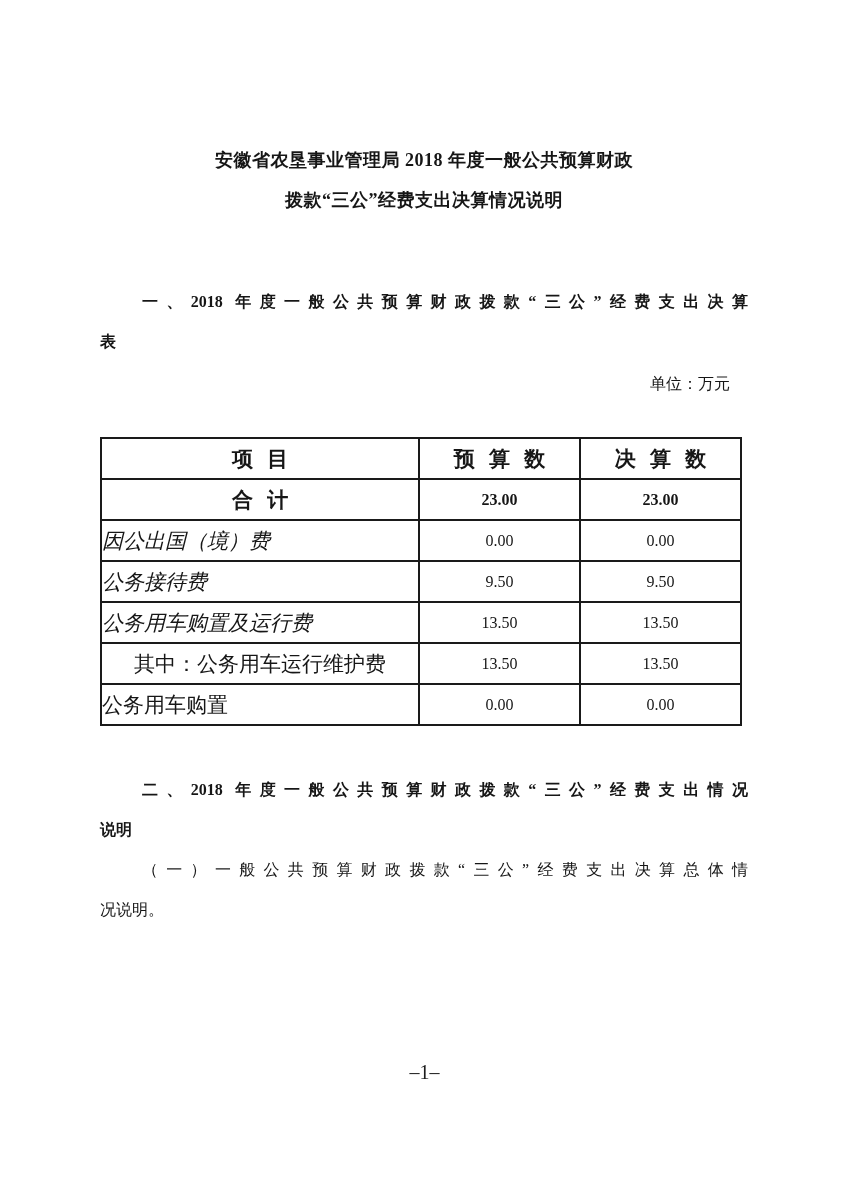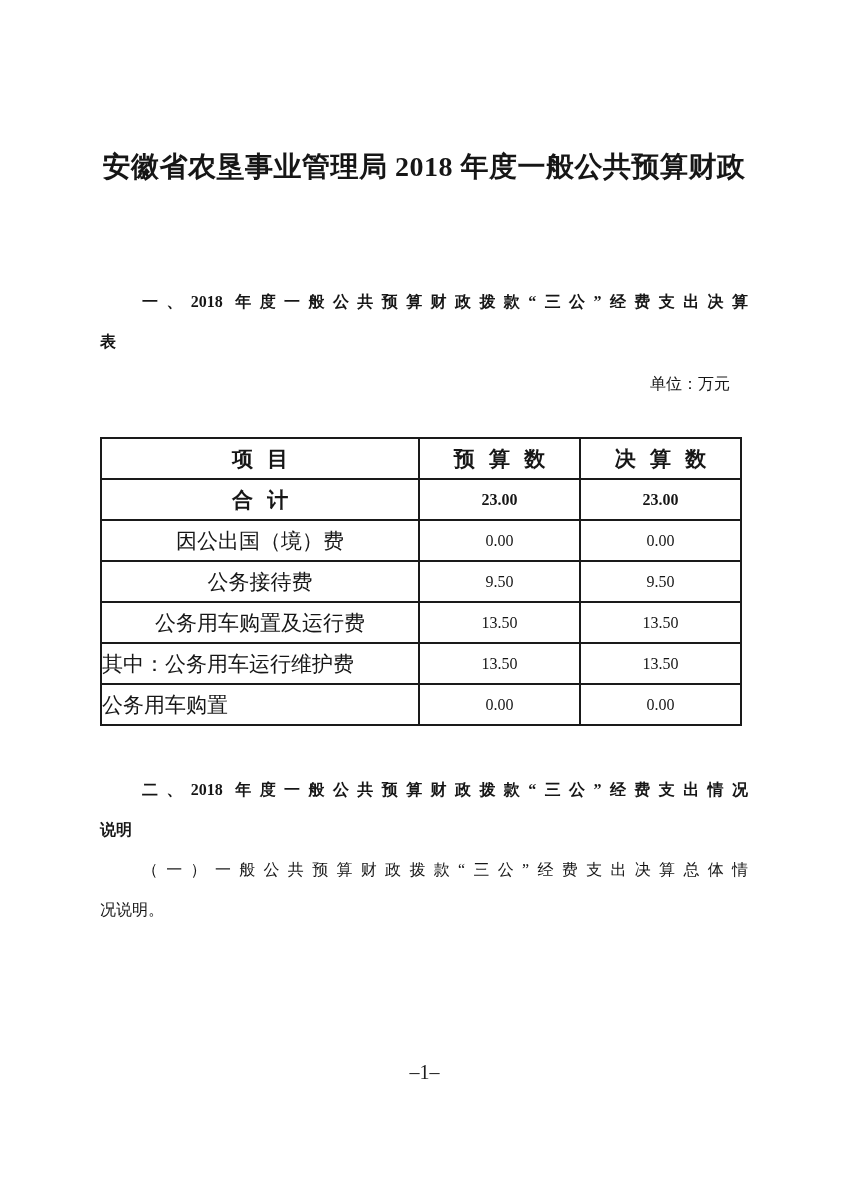--- a/index.html
+++ b/index.html
@@ -26,22 +26,22 @@
   
   .jl {
     text-align: justify;
     text-align-last: justify;
   }
   .ind2 {
     padding-left: 42px;
     box-sizing: border-box;
   }
   .title {
-    top: 147px;
-    font-size: 28px;
+    top: 140px;
+    font-size: 18px;
     font-weight: 700;
     text-align: center;
     letter-spacing: 0.5px;
   }
   .h1 { top: 282px; font-weight: 700; }
   .unit {
     top: 364px;
     text-align: right;
     padding-right: 18px;
     box-sizing: border-box;
@@ -77,40 +77,42 @@
     padding: 0;
     font-weight: 400;
   }
   table.budget th {
     font-weight: 700;
     text-align: center;
     margin-top: 32px;
   }
   .wsp { word-spacing: 9px; }
   td.item {
-    text-align: center;
+    text-align: left;
     padding-left: 12px;
+    font-style: italic;
   }
   td.item-c { text-align: center; }
-  td.item-ind1 { text-align: left; padding-left: 26px; }
+  td.item-ind1 { text-align: center; padding-left: 26px; }
   td.item-ind2 { text-align: left; padding-left: 86px; }
   td.num {
     text-align: center;
     font-size: 16px;
     font-family: "Liberation Serif", "DejaVu Serif", serif;
   }
   tr.total td { font-weight: 700; margin-top: 44px; }
 </style>
 </head>
 <body>
 
 <div class="page">
 
   <div class="block title">
     <div>安徽省农垦事业管理局 2018 年度一般公共预算财政</div>
+    <div>拨款“三公”经费支出决算情况说明</div>
   </div>
 
   <div class="block h1">
     <div class="jl ind2">一、2018 年度一般公共预算财政拨款“三公”经费支出决算</div>
     <div>表</div>
   </div>
 
   <div class="block unit">单位：万元</div>
 
   <table class="budget">

